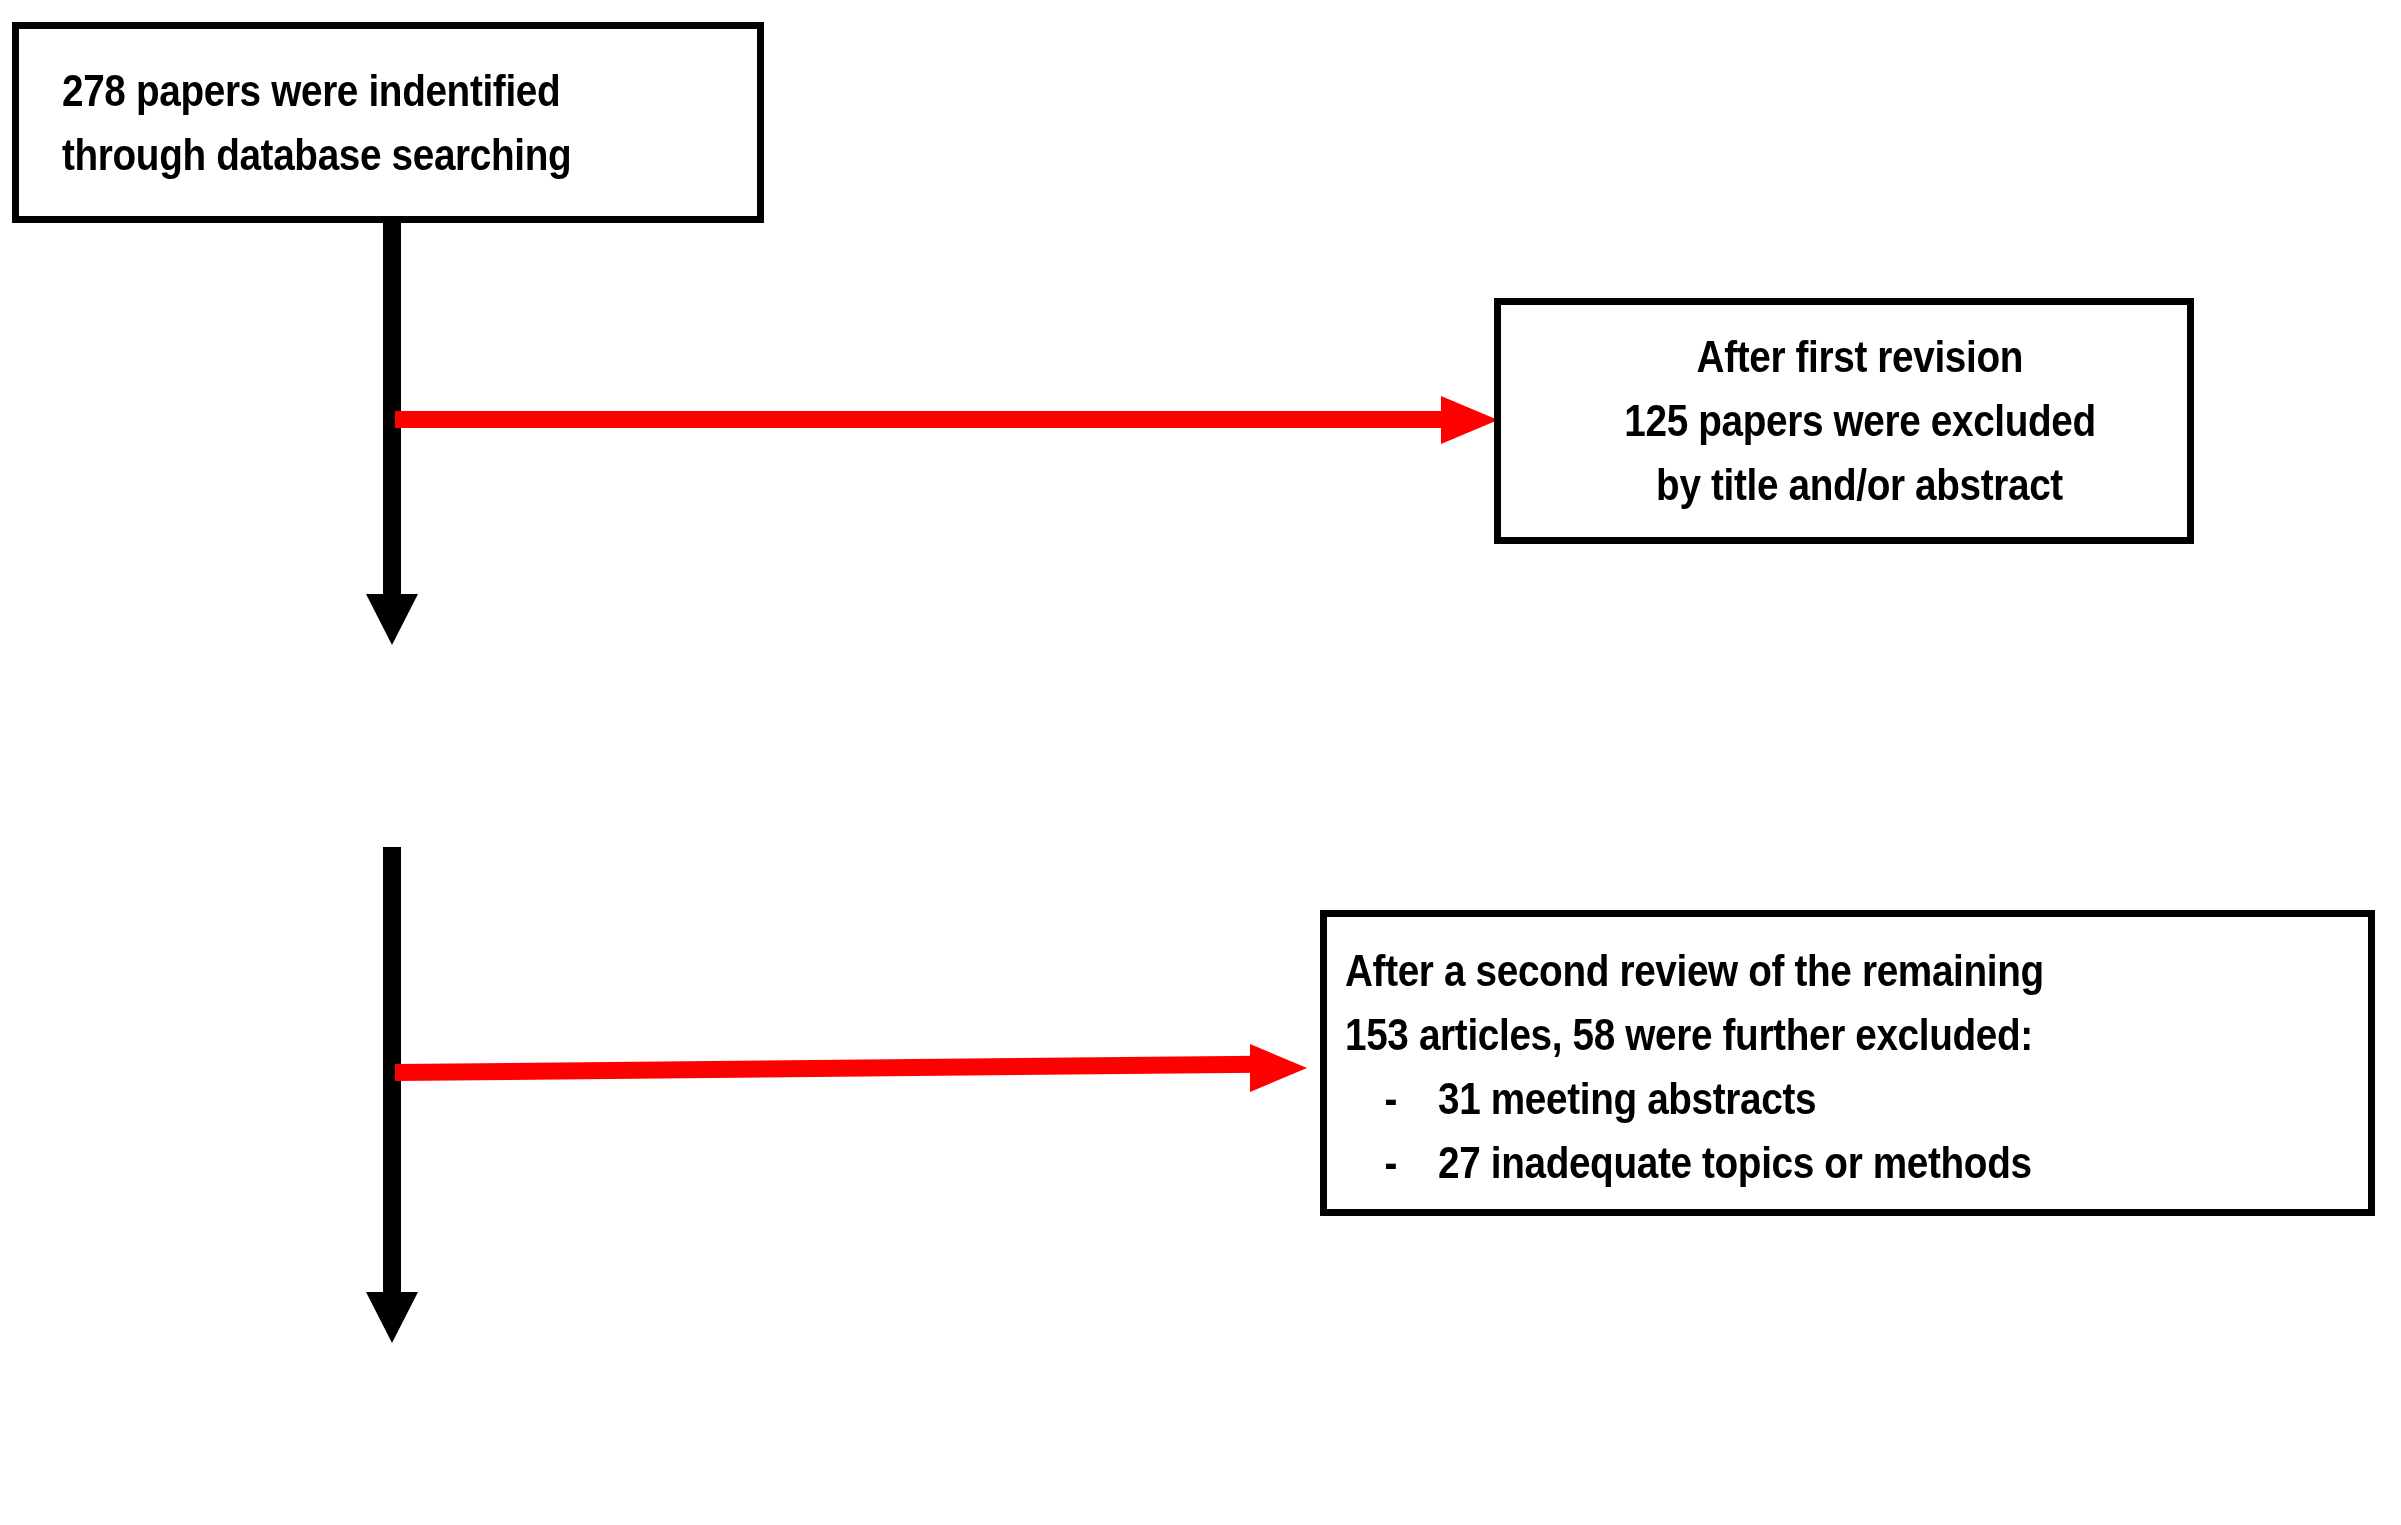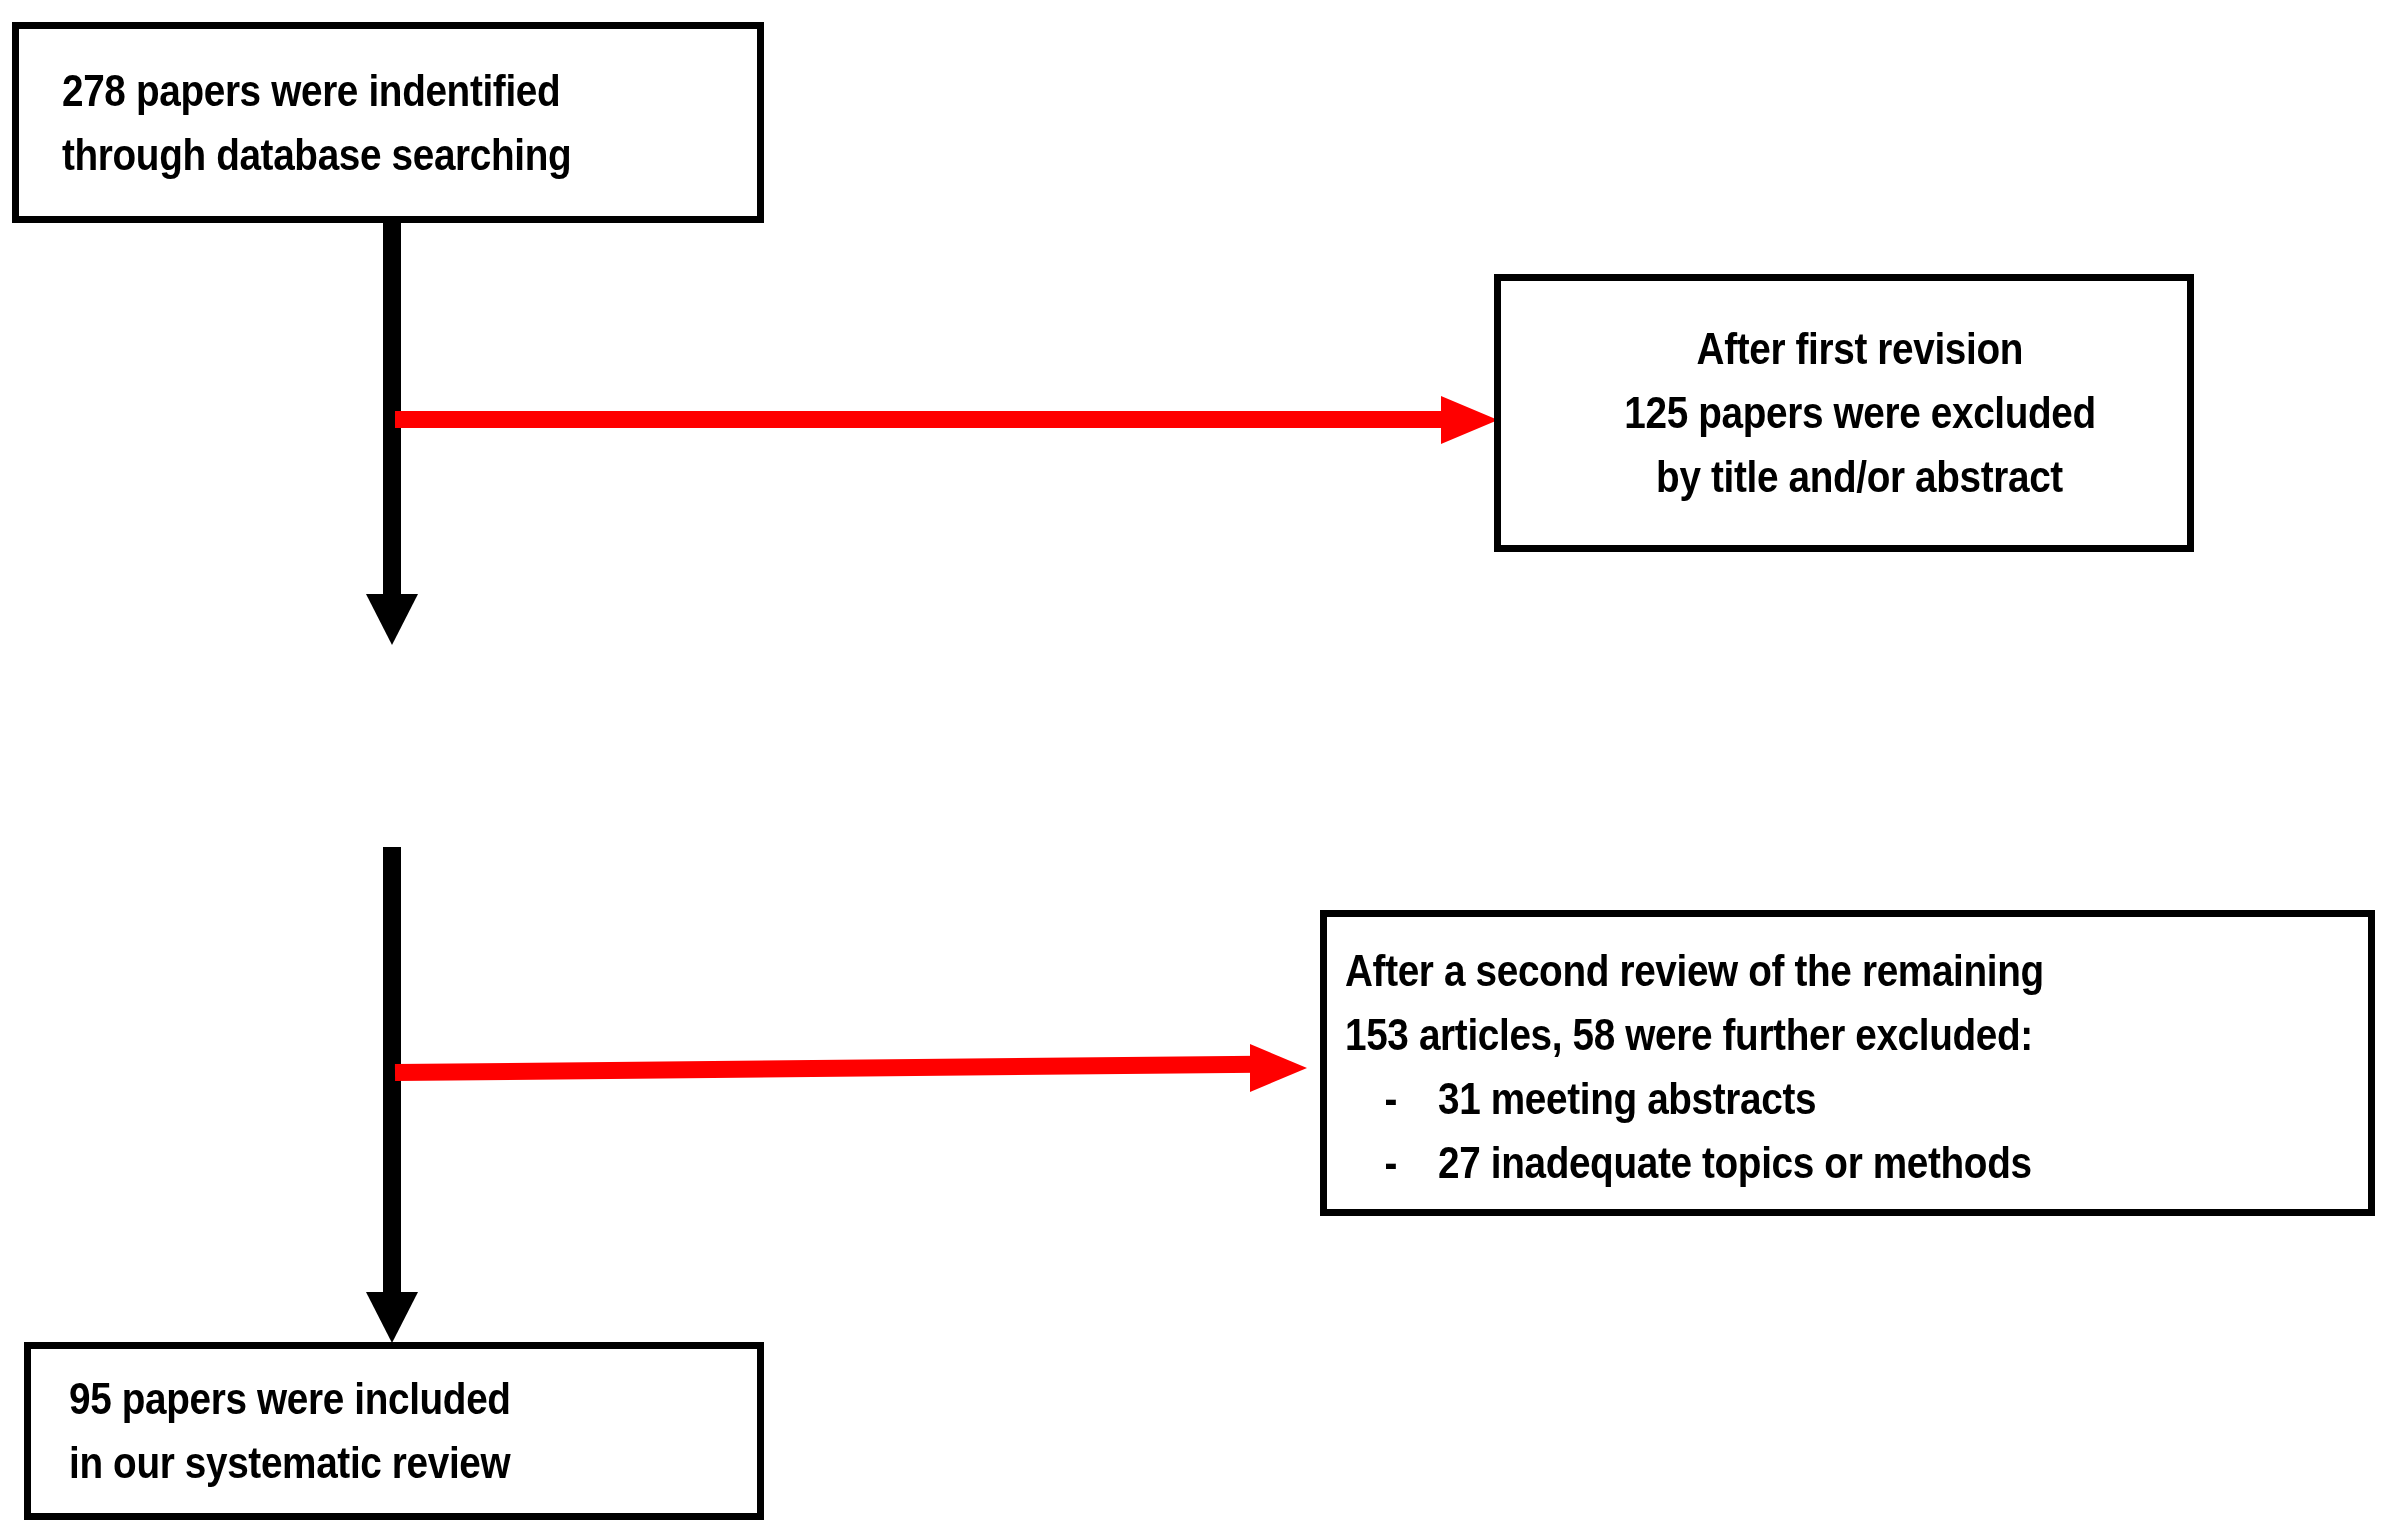--- a/index.html
+++ b/index.html
@@ -53,21 +53,21 @@
   
   #box-included {
     left: 24px; top: 1342px; width: 740px; height: 178px;
     padding-left: 38px;
     align-items: flex-start; text-align: left;
   }
   #box-included .line { transform-origin: left center; }
 
   
   #box-excluded-first {
-    left: 1494px; top: 274px; width: 700px; height: 278px; padding-left: 32px;
+    left: 1494px; top: 298px; width: 700px; height: 246px; padding-left: 32px;
   }
 
   
   #box-excluded-second {
     left: 1320px; top: 910px; width: 1055px; height: 306px;
     padding-left: 18px;
     align-items: flex-start; text-align: left;
     justify-content: flex-start;
     padding-top: 22px;
   }
@@ -168,19 +168,15 @@
     <div class="bullet-row">
       <span class="bullet-dash">-</span>
       <span class="bullet-text">31 meeting abstracts</span>
     </div>
     <div class="bullet-row">
       <span class="bullet-dash">-</span>
       <span class="bullet-text">27 inadequate topics or methods</span>
     </div>
   </div>
 
-  <div class="box" id="box-included">
-    <span class="line">95 papers were included</span>
-    <span class="line">in our systematic review</span>
-  </div>
 
 </div>
 
 
 </body></html>

